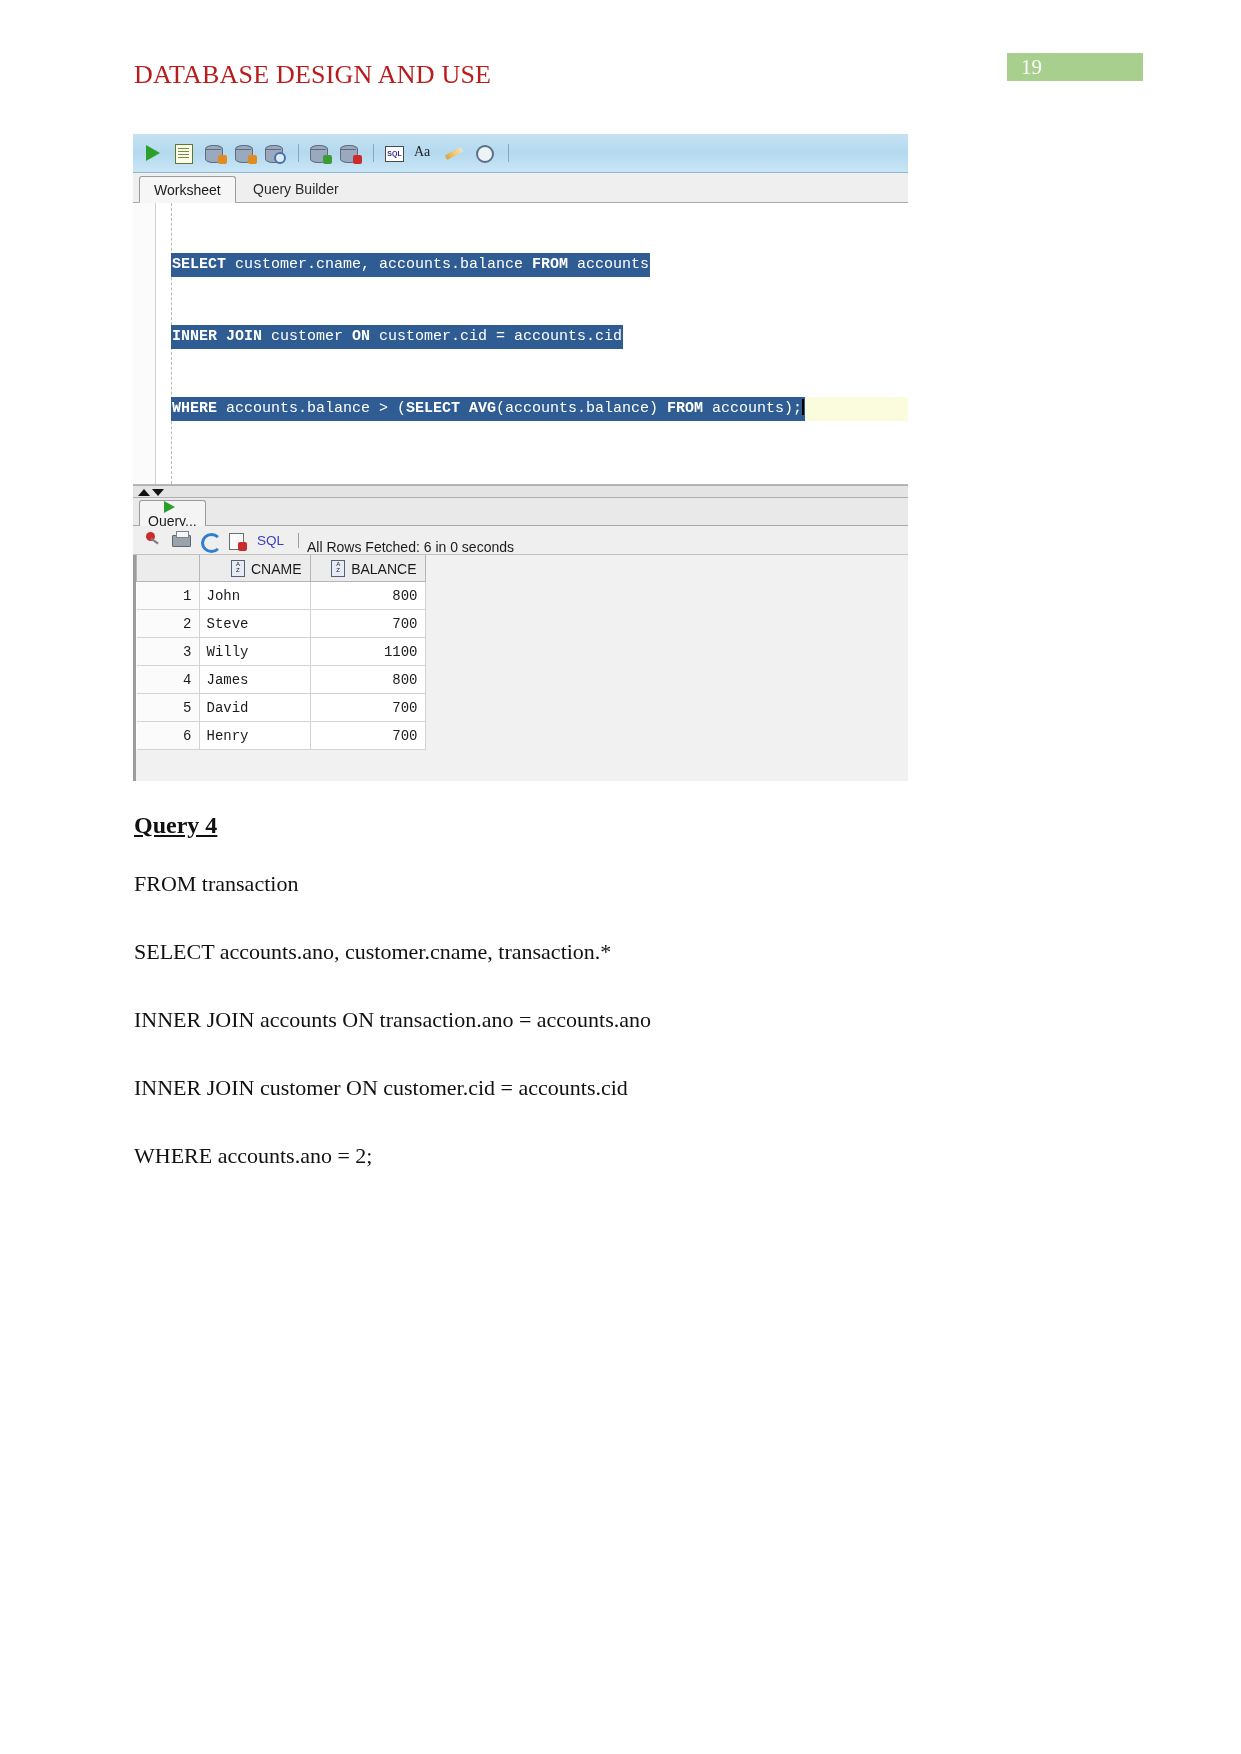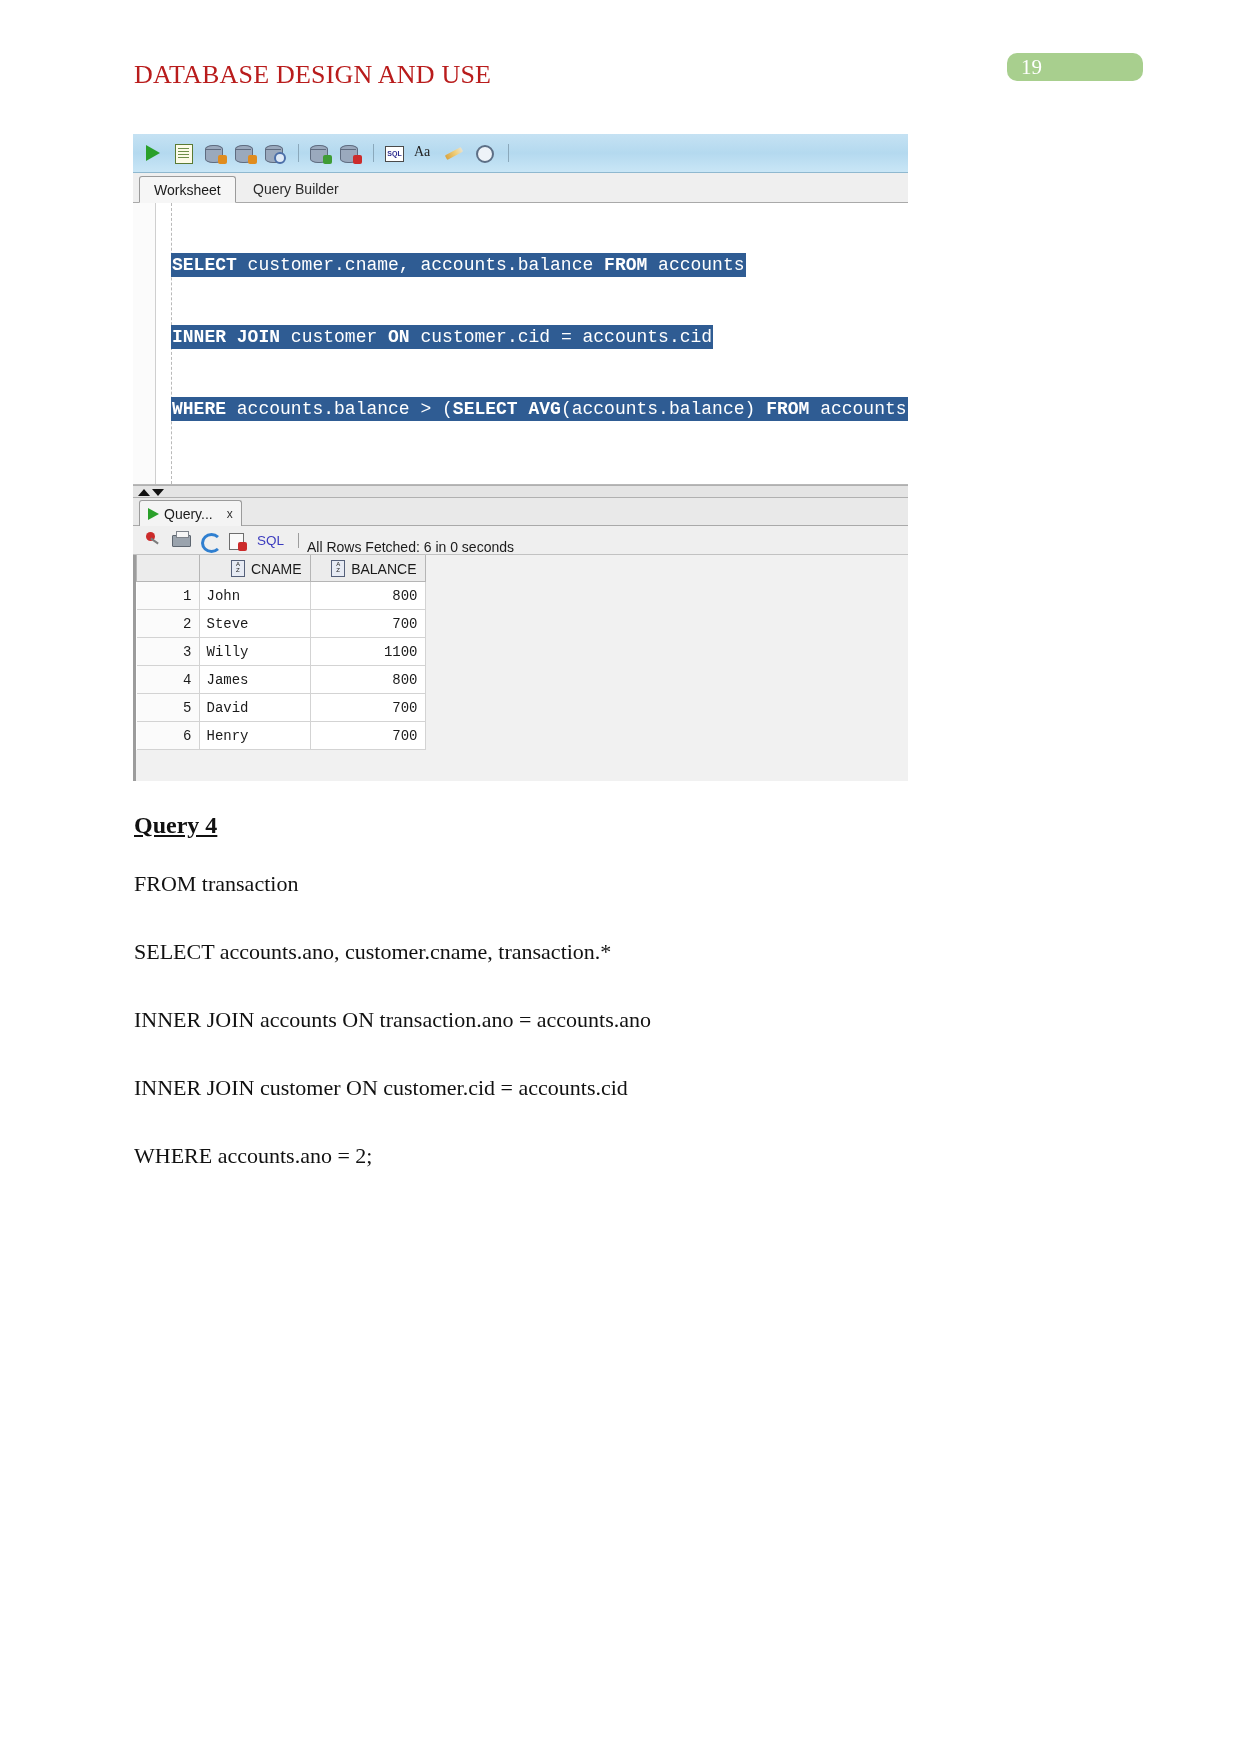--- a/index.html
+++ b/index.html
@@ -36,21 +36,20 @@
     right: -34px;
     width: 136px;
     height: 28px;
     background: #a8cf8e;
     color: #ffffff;
     font-family: "Liberation Serif", serif;
     font-size: 21px;
     line-height: 28px;
     padding-left: 14px;
     box-sizing: border-box;
-    border-radius: 10px;
   }
 
   
   .shot {
     position: absolute;
     left: 133px;
     top: 134px;
     width: 775px;
     height: 647px;
     background: #f1f1f1;
@@ -217,21 +216,21 @@
     position: absolute; left: 23px; top: 0;
     width: 15px; height: 100%;
     background: #ffffff;
     border-right: 1px dashed #b9b9b9;
   }
   .code {
     position: absolute;
     left: 38px; top: 2px;
     right: 0;
     font-family: "Liberation Mono", monospace;
-    font-size: 18px;
+    font-size: 15px;
     line-height: 24px;
     white-space: pre;
   }
   .code .line {
     background: #2f5c93;
     color: #ffffff;
     display: inline-block;
     padding: 0 1px;
   }
   .code .line b { font-weight: bold; }
@@ -287,20 +286,21 @@
     left: 6px; top: 2px;
     height: 26px;
     background: #f4f4f4;
     border: 1px solid #9b9b9b;
     border-bottom: none;
     border-radius: 3px 3px 0 0;
     display: flex;
     align-items: center;
     padding: 0 8px;
     box-sizing: border-box;
+    flex-direction: column;
   }
   .restab .mini-play {
     width: 0; height: 0;
     border-left: 11px solid #2aa02a;
     border-top: 6px solid transparent;
     border-bottom: 6px solid transparent;
     margin-right: 5px;
   }
   .restab .rt-label {
     font-size: 14px;

